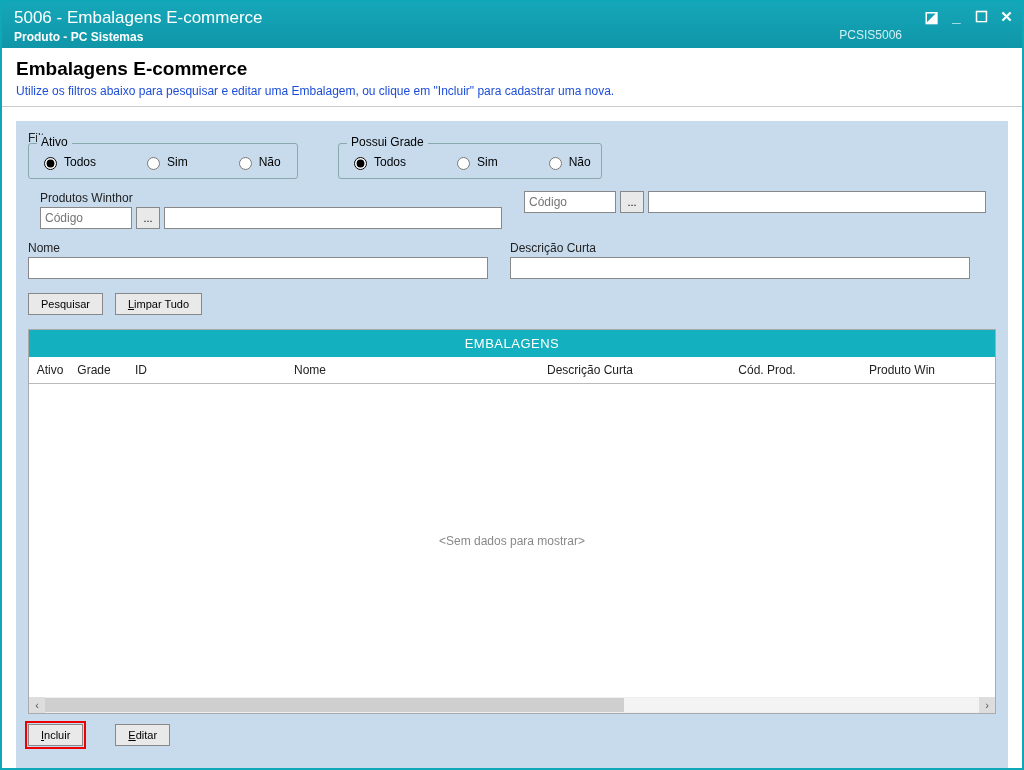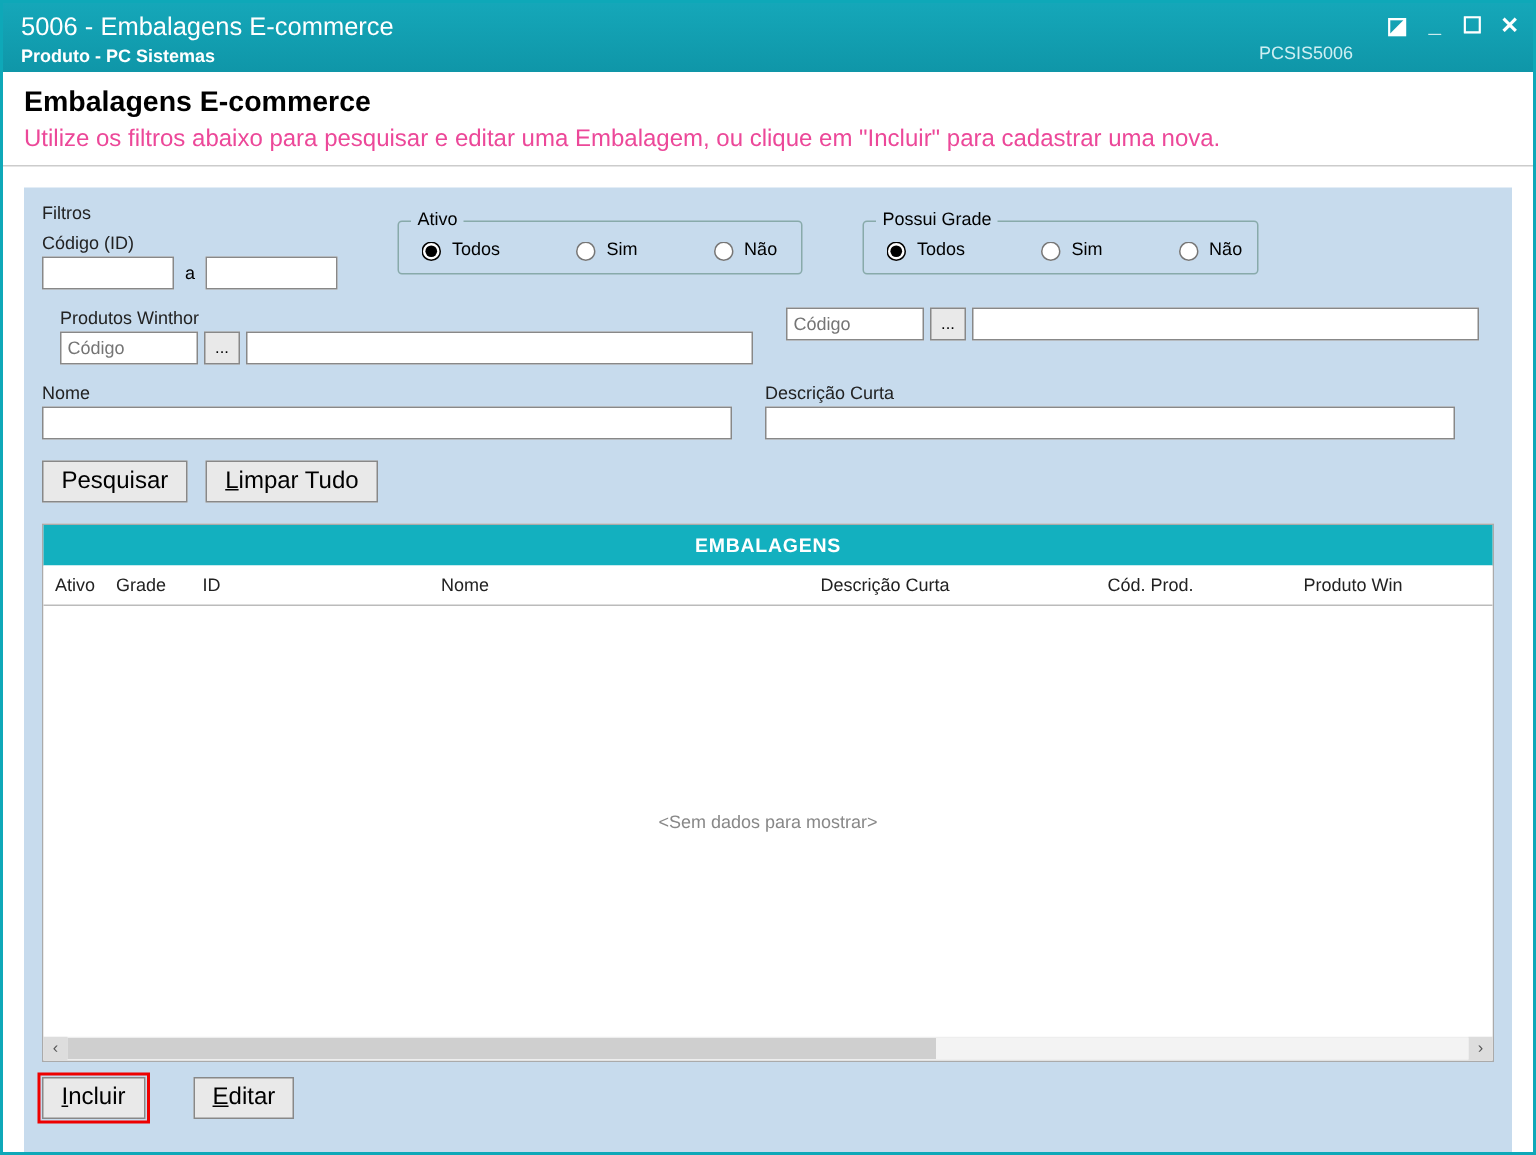--- a/index.html
+++ b/index.html
@@ -65,22 +65,22 @@
   .page-header {
     padding: 10px 14px 8px 14px;
     border-bottom: 1px solid #ccc;
   }
   .page-header h1 {
     font-size: 19px;
     margin: 0 0 4px 0;
     font-weight: bold;
   }
   .page-header .instr {
-    font-size: 16px;
-    color: #ec4899;
+    font-size: 12px;
+    color: #1d4ed8;
   }
   .body-area {
     flex: 1;
     background: #c7dbed;
     margin: 14px 14px 0 14px;
     padding: 10px 12px 22px 12px;
     display: flex;
     flex-direction: column;
   }
   .filters-box {
@@ -167,37 +167,37 @@
   }
   .btnrow {
     margin-top: 14px;
     display: flex;
     gap: 12px;
   }
   .btn {
     border: 1px solid #888;
     background: #e9e9e9;
     padding: 4px 12px;
-    font-size: 16px;
+    font-size: 11px;
     cursor: pointer;
   }
   .btn u { text-decoration: underline; }
   .grid {
     margin-top: 14px;
     flex: 1;
     display: flex;
     flex-direction: column;
     background: #fff;
     border: 1px solid #aaa;
   }
   .grid-title {
     background: #13b0bf;
     color: #fff;
     text-align: center;
-    font-weight: bold;
+    font-weight: normal;
     font-size: 13px;
     padding: 6px 0;
     letter-spacing: 0.5px;
   }
   .grid-head {
     display: flex;
     background: #fff;
     border-bottom: 1px solid #bbb;
   }
   .grid-head div {
@@ -287,26 +287,20 @@
       <h1>Embalagens E-commerce</h1>
       <div class="instr">Utilize os filtros abaixo para pesquisar e editar uma Embalagem, ou clique em "Incluir" para cadastrar uma nova.</div>
     </div>
 
     <div class="body-area">
 
       <div class="filters-box">
         <div class="filters-legend">Filtros</div>
 
         <div class="row1">
-          <div class="field-group">
-            <div class="field-label">Código (ID)</div>
-            <input type="text" class="txt small" value="" style="">
-            <span class="a-sep">a</span>
-            <input type="text" class="txt small" value="" style="">
-          </div>
 
           <div class="radio-fieldset" style="width:270px">
             <div class="legend">Ativo</div>
             <div class="radios">
               <label>
                   <input type="radio" name="ativo" checked="" style="">
                   <span>Todos</span>
                 </label>
               <label>
                   <input type="radio" name="ativo" style="">

